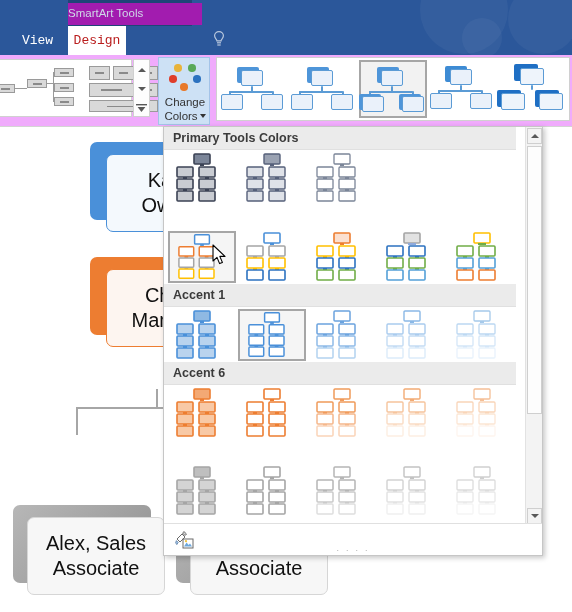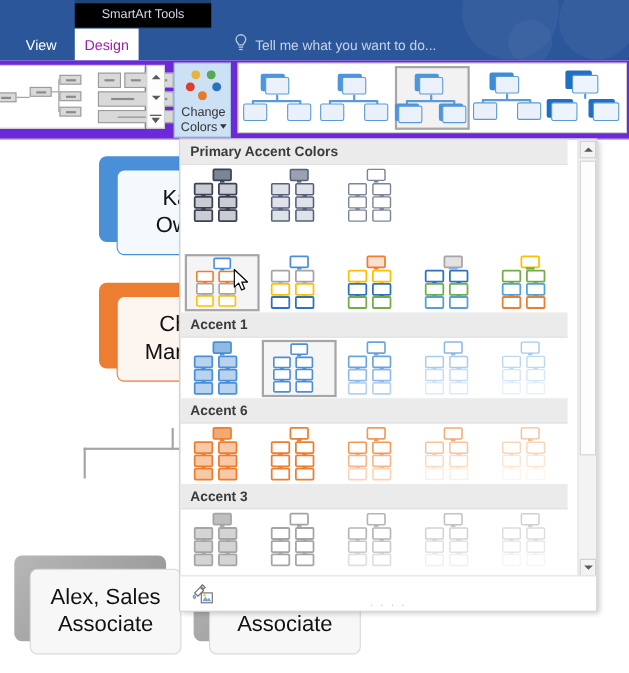--- a/index.html
+++ b/index.html
@@ -11,52 +11,52 @@
     -webkit-font-smoothing: antialiased;
   }
 
   
   .ribbon-top {
     position:absolute; left:0; top:0; width:572px; height:55px;
     background:#2b579a;
     overflow:hidden;
   }
   .ctx-tab-label {
-    position:absolute; left:68px; top:3px; width:124px; height:22px;
-    color:#cfd9e8; font-size:11.5px; text-align:center; line-height:20px;
-    background:#000000;
+    position:absolute; left:68px; top:3px; width:134px; height:22px;
+    color:#cfd9e8; font-size:11.5px; text-align:left; line-height:20px;
+    background:#a21caf;
   }
   .ctx-tab-label-bg {
     position:absolute; left:68px; top:0px; width:124px; height:26px;
     background:#1f4578;
   }
-  .tabstrip { position:absolute; left:0; top:26px; height:29px; width:572px; }
+  .tabstrip { position:absolute; left:0; top:26px; height:29px; width:572px;font-family:Liberation Mono, monospace; }
   .tab {
     position:absolute; top:0; height:29px; line-height:29px;
     color:#ffffff; font-size:13px; text-align:center; cursor:default;
   }
   .tab.ctx { background:#1f4578; }
-  .tab.active { background:#ffffff; color:#a21caf; }
+  .tab.active { background:#ffffff; color:#b91c1c; }
   .tab-view   { left:10px;  width:55px; }
   .tab-design { left:68px;  width:58px; }
   .tab-format { left:128px; width:64px; }
   .bulb {
     position:absolute; left:212px; top:30px; width:14px; height:18px;
   }
   .tellme-text { position:absolute; left:232px; top:28px; height:26px; line-height:26px;
     color:#c8d4e8; font-size:12.5px; white-space:nowrap; }
   .ghost {
     position:absolute; border-radius:50%;
     background:rgba(255,255,255,0.045);
   }
 
   
   .ribbon-body {
     position:absolute; left:0; top:55px; width:572px; height:72px;
-    background:#6d28d9; border-bottom:1px solid #d4d4d4;
+    background:#f0abfc; border-bottom:1px solid #d4d4d4;
   }
 
   
   .layouts-gallery {
     position:absolute; left:-58px; top:4px; width:190px; height:58px;
     border:1px solid #d0d0d0; background:#fff;
   }
   .lg-item { position:absolute; }
   .mini-box {
     position:absolute; background:#d9d9d9; border:1px solid #9a9a9a;
@@ -191,21 +191,20 @@
     <div class="tab tab-design active">Design</div>
   </div>
 
   <span class="bulb">
     <svg width="14" height="18" viewBox="0 0 14 18">
       <path d="M7 1.6c-2.6 0-4.4 1.9-4.4 4.2 0 1.7 1 2.7 1.7 3.6.4.5.6.9.6 1.4h4.2c0-.5.2-.9.6-1.4.7-.9 1.7-1.9 1.7-3.6C11.4 3.5 9.6 1.6 7 1.6z" fill="none" stroke="#b9c8de" stroke-width="1.2"></path>
       <rect x="5" y="12.2" width="4" height="1.2" fill="#b9c8de"></rect>
       <rect x="5.3" y="14.4" width="3.4" height="1.2" fill="#b9c8de"></rect>
     </svg>
   </span>
-  <div class="tellme-text">Tell me what you want to do...</div>
 </div>
 
 <div class="ribbon-body">
 
   <div class="layouts-gallery">
 
     <div class="lg-item" style="left:52px;top:6px;width:68px;height:46px;">
       <div class="mini-box" style="left:0px;top:18px;width:20px;height:9px;"></div>
       <div class="mini-line" style="left:20px;top:22px;width:12px;height:1px;"></div>
       <div class="mini-box" style="left:32px;top:13px;width:20px;height:9px;"></div>
@@ -351,21 +350,21 @@
     <div class="sa-back" style="left:0;top:0;width:138px;height:78px;background:linear-gradient(135deg,#b7b7b7,#8f8f8f);"></div>
     <div class="sa-front" style="left:14px;top:12px;width:138px;height:78px;border:1.5px solid #d6d6d6;background:#f7f7f7;">
       <span style="white-space:pre-line;">Jerry, Sales
 Associate</span>
     </div>
   </div>
 </div>
 
 <div class="dropdown">
 
-  <div class="dd-head" style="top:0;">Primary Accent Colors</div>
+  <div class="dd-head" style="top:0;">Primary Tools Colors</div>
   <div class="dd-row" style="top:23px;">
 
     <div class="dd-cell" style="left:4px;">
       <svg class="og" viewBox="0 0 68 52">
         <rect x="26" y="2" width="16" height="10" rx="1" fill="#7b8598" stroke="#3b4254" stroke-width="1.6"></rect>
         <rect x="32" y="12" width="4" height="2" fill="#3b4254"></rect>
         <rect x="9" y="15" width="16" height="10" rx="1" fill="#c9ccd2" stroke="#3b4254" stroke-width="1.6"></rect>
         <rect x="15" y="25" width="4" height="2" fill="#3b4254"></rect>
         <rect x="31" y="15" width="16" height="10" rx="1" fill="#c9ccd2" stroke="#3b4254" stroke-width="1.6"></rect>
         <rect x="37" y="25" width="4" height="2" fill="#3b4254"></rect>
@@ -672,21 +671,20 @@
         <rect x="9" y="27" width="16" height="10" rx="1" fill="#ffffff" stroke="#fce6d4" stroke-width="1.3"></rect>
         <rect x="15" y="37" width="4" height="2" fill="#fce6d4"></rect>
         <rect x="31" y="27" width="16" height="10" rx="1" fill="#ffffff" stroke="#fce6d4" stroke-width="1.3"></rect>
         <rect x="37" y="37" width="4" height="2" fill="#fce6d4"></rect>
         <rect x="9" y="39" width="16" height="10" rx="1" fill="#ffffff" stroke="#fef5ee" stroke-width="1.3"></rect>
         <rect x="31" y="39" width="16" height="10" rx="1" fill="#ffffff" stroke="#fef5ee" stroke-width="1.3"></rect>
       </svg>
     </div>
   </div>
 
-  <div class="dd-head" style="top:313px;">Accent 3</div>
   <div class="dd-row" style="top:336px;">
 
     <div class="dd-cell" style="left:4px;">
       <svg class="og" viewBox="0 0 68 52">
         <rect x="26" y="2" width="16" height="10" rx="1" fill="#bfbfbf" stroke="#a5a5a5" stroke-width="1.6"></rect>
         <rect x="32" y="12" width="4" height="2" fill="#a5a5a5"></rect>
         <rect x="9" y="15" width="16" height="10" rx="1" fill="#d4d4d4" stroke="#a5a5a5" stroke-width="1.6"></rect>
         <rect x="15" y="25" width="4" height="2" fill="#a5a5a5"></rect>
         <rect x="31" y="15" width="16" height="10" rx="1" fill="#d4d4d4" stroke="#a5a5a5" stroke-width="1.6"></rect>
         <rect x="37" y="25" width="4" height="2" fill="#a5a5a5"></rect>

